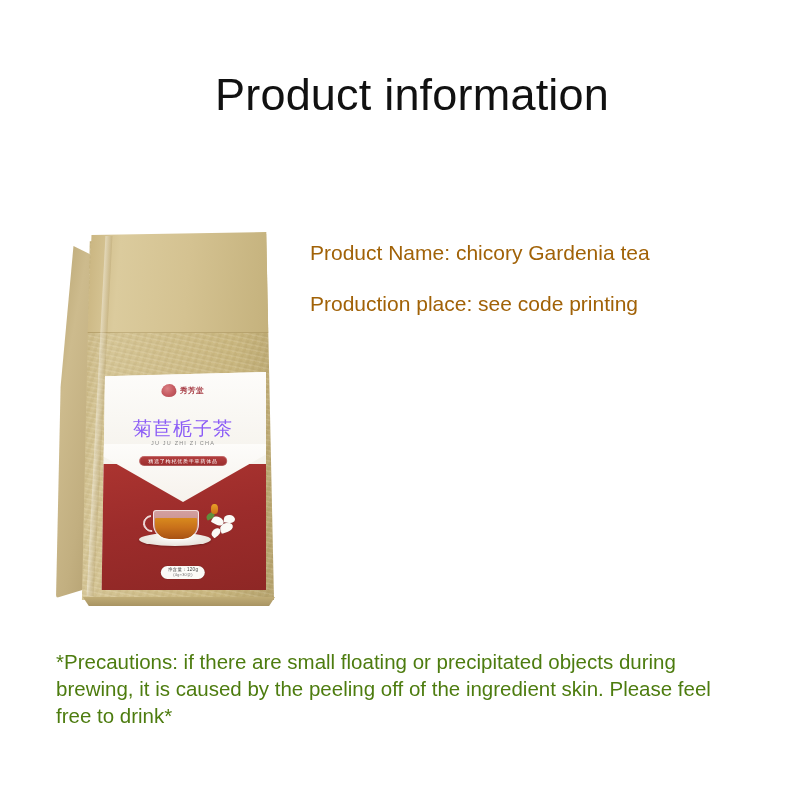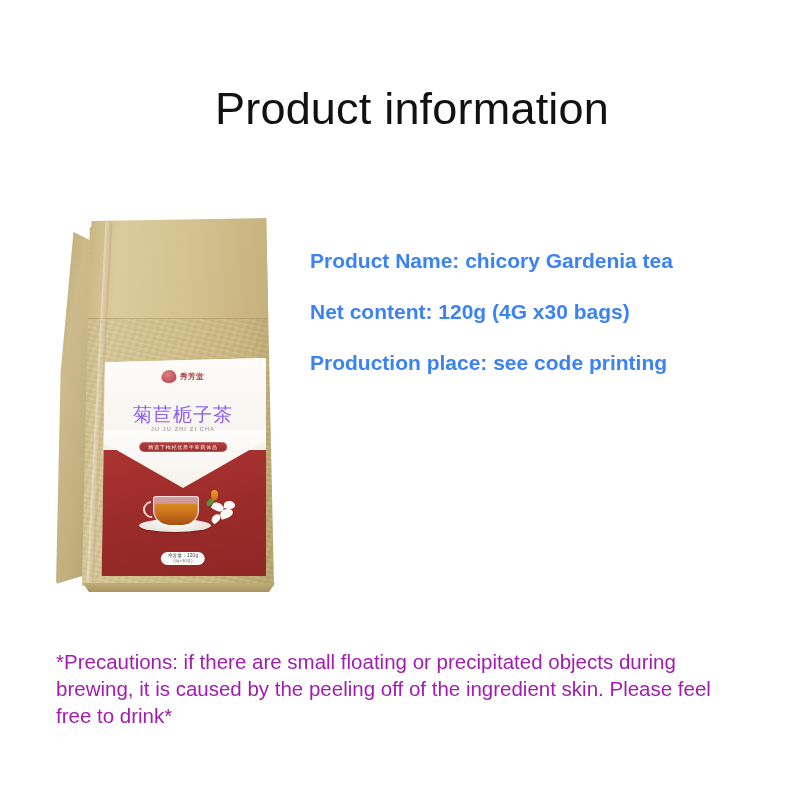--- a/index.html
+++ b/index.html
@@ -20,37 +20,37 @@
 
   .page {
     position: absolute;
     inset: 0;
   }
 
   
   .page-title {
     position: absolute;
     left: 0;
-    top: 84px;
+    top: 70px;
     width: 800px;
     text-align: center;
     font-size: 45px;
     font-weight: 400;
     letter-spacing: 0.2px;
     color: #111111;
     line-height: 1.1;
     padding-left: 24px;
     box-sizing: border-box;
   }
 
   
   .product-photo {
     position: absolute;
     left: 52px;
-    top: 214px;
+    top: 228px;
     width: 232px;
     height: 378px;
   }
 
   
   .pouch-gusset {
     position: absolute;
     left: 4px;
     top: 18px;
     width: 46px;
@@ -309,36 +309,35 @@
   
   .spec-list {
     position: absolute;
     left: 310px;
     top: 240px;
     width: 460px;
   }
   .spec-line {
     font-size: 21px;
     line-height: 26px;
-    color: #3b82f6;
+    color: #a16207;
     margin-bottom: 25px;
-    font-weight: 700;
-    margin-top: 8px;
+    font-weight: 400;
   }
   .spec-line:last-child { margin-bottom: 0; }
 
   
   .precautions {
     position: absolute;
     left: 56px;
     top: 648px;
     width: 670px;
     font-size: 20.5px;
     line-height: 27px;
-    color: #a21caf;
+    color: #4d7c0f;
   }
 </style>
 </head>
 <body>
 
 <div class="page">
 
   <div class="page-title">Product information</div>
 
   <div class="product-photo">
@@ -385,19 +384,18 @@
 
       <div class="netbadge">
         <div class="l1">净含量：120g</div>
         <div class="l2">(4g×30袋)</div>
       </div>
     </div>
   </div>
 
   <div class="spec-list">
     <div class="spec-line">Product Name: chicory Gardenia tea</div>
-    <div class="spec-line">Net content: 120g (4G x30 bags)</div>
     <div class="spec-line">Production place: see code printing</div>
   </div>
 
   <div class="precautions">*Precautions: if there are small floating or precipitated objects during brewing, it is caused by the peeling off of the ingredient skin. Please feel free to drink*</div>
 
 </div>
 
 </body></html>

